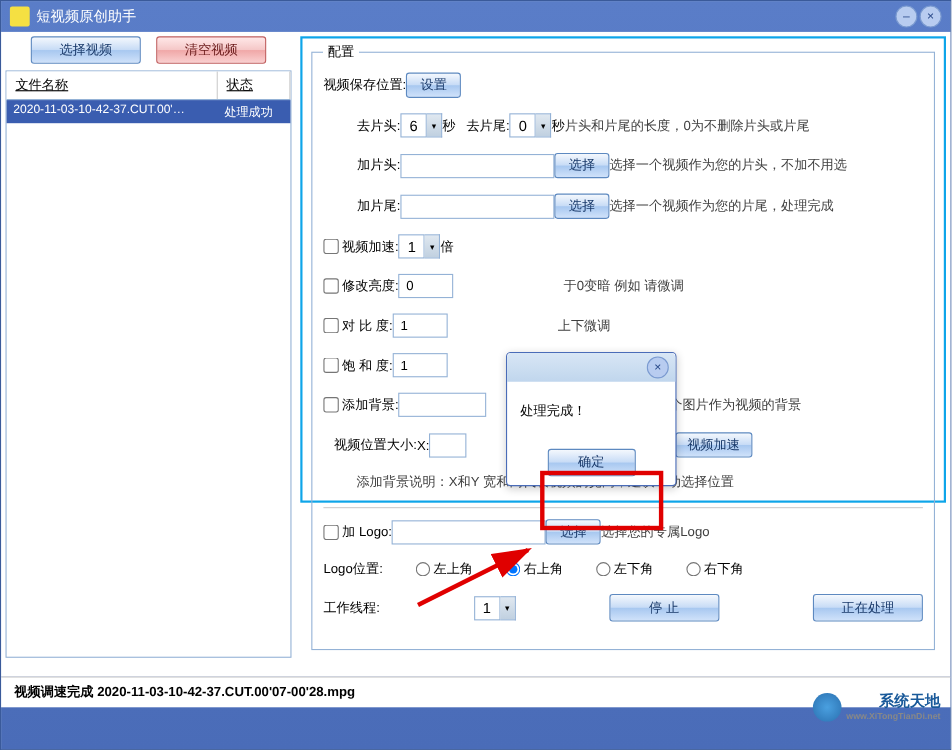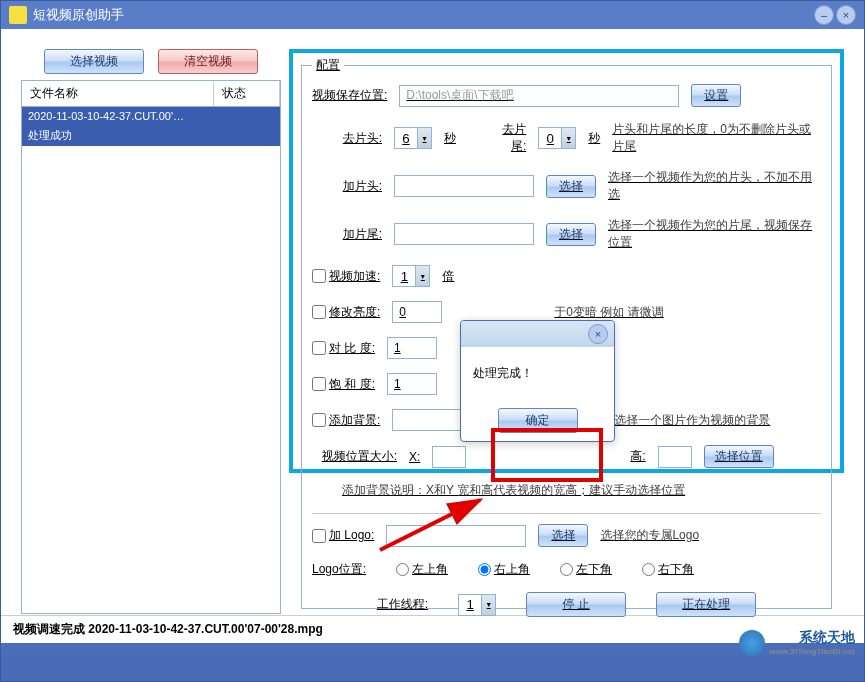--- a/index.html
+++ b/index.html
@@ -5,38 +5,38 @@
 * { box-sizing: border-box; margin: 0; padding: 0; }
 body { font-family: 'Microsoft YaHei', SimSun, sans-serif; font-size: 12px; background: #e0e8f0; width: 865px; height: 682px; overflow: hidden; position: relative; }
 .window { background: linear-gradient(180deg, #5a7dc8 0%, #4a6cb8 100%); height: 100%; border: 1px solid #3a5a9a; }
 .titlebar { height: 28px; display: flex; align-items: center; padding: 0 8px; color: #fff; }
 .titlebar .icon { width: 18px; height: 18px; background: #f5e042; margin-right: 6px; border-radius: 2px; }
 .titlebar .title { flex: 1; font-size: 13px; font-family: Liberation Serif, serif; }
 .winctrl { display: flex; gap: 2px; }
 .winbtn { width: 20px; height: 20px; border-radius: 50%; background: #b8ccf0; border: 1px solid #7a9ad0; display: flex; align-items: center; justify-content: center; font-size: 11px; color: #2a4a8a; cursor: pointer; }
 .menubar { height: 38px; background: linear-gradient(180deg, #4a6cb8 0%, #3b5aa0 100%); display: flex; align-items: center; padding: 0 14px; gap: 20px; color: #fff; font-size: 15px; }
 .menubar span { cursor: pointer; }
-.content { background: #fff; height: calc(100% - 28px - 38px - 28px); display: flex; padding: 20px; gap: 8px; }
+.content { background: #fff; height: calc(100% - 28px - 38px - 28px); display: flex; padding: 4px; gap: 8px; }
 .left { width: 260px; }
 .toolbar { display: flex; gap: 14px; margin-bottom: 6px; justify-content: center; }
 .btn { background: linear-gradient(180deg, #f4f8fd 0%, #c8dcf6 48%, #a8c8f0 52%, #d0e2fa 100%); border: 1px solid #5d89c0; border-radius: 3px; padding: 3px 16px; font-size: 12px; cursor: pointer; color: #1a3a6a; min-width: 100px; text-align: center; }
 .btn.clear { background: linear-gradient(180deg, #ffe8e8 0%, #f5c8c8 48%, #f0a8a8 52%, #fad0d0 100%); border-color: #c05d5d; color: #6a1a1a; }
 .btn.small { min-width: 50px; padding: 2px 10px; }
 .list { border: 1px solid #94b2d6; height: 534px; }
 .list-header { background: #fff; display: flex; border-bottom: 1px solid #94b2d6; }
-.list-header div { padding: 4px 8px; border-right: 1px solid #ccc; font-size: 12px; }
+.list-header div { padding: 4px 8px; border-right: 1px solid #ccc; font-size: 12px; text-decoration: underline; }
 .col-name { width: 192px; }
 .col-status { flex: 1; }
-.list-row { background: #3a5db0; color: #fff; display: flex; font-size: 11px; flex-direction: column; }
+.list-row { background: #3a5db0; color: #fff; display: flex; font-size: 11px; }
 .list-row div { padding: 3px 6px; }
 .list-row .col-name { width: 192px; overflow: hidden; text-overflow: ellipsis; white-space: nowrap; }
-.right { flex: 1; border: 4px solid #0ea5e9; padding-top: 4px; height: 424px; text-decoration: underline; }
+.right { flex: 1; border: 2px solid #0ea5e9; padding-top: 4px; height: 424px; }
 fieldset { border: 1px solid #94b2d6; margin: 0 8px; padding: 10px; height: 552px; position: relative; }
 legend { padding: 0 4px; font-size: 12px; }
-.row { display: flex; align-items: center; margin-bottom: 14px; gap: 12px; }
+.row { display: flex; align-items: center; margin-bottom: 14px; gap: 0; }
 .row label { min-width: 70px; text-align: right; font-size: 12px; }
 .row input[type="text"] { border: 1px solid #94b2d6; padding: 3px 6px; font-size: 12px; height: 22px; }
 .ipath { width: 280px; color: #999; }
 .inum { width: 34px; }
 .spin-wrap { display: flex; align-items: center; }
 .spin-wrap input { width: 24px; height: 22px; border: 1px solid #94b2d6; text-align: center; }
 .spin-btn { width: 14px; height: 22px; border: 1px solid #94b2d6; border-left: none; background: linear-gradient(180deg, #e0e8f0, #c0d0e0); font-size: 8px; display: flex; align-items: center; justify-content: center; }
 .hint { color: #404040; font-size: 12px; }
 .chk { display: flex; align-items: center; gap: 3px; font-size: 12px; }
 .chk input { width: 14px; height: 14px; }
@@ -88,21 +88,20 @@
           <div class="col-status">处理成功</div>
         </div>
       </div>
     </div>
     <div class="right">
       <fieldset>
         <legend>配置</legend>
 
         <div class="row">
           <label>视频保存位置:</label>
-          <input type="text" class="ipath" readonly="" value="D:\tools\桌面\下载吧" style="">
           <div class="btn small">设置</div>
         </div>
 
         <div class="row">
           <label>去片头:</label>
           <div class="spin-wrap">
               <input value="6" style="">
               <div class="spin-btn">▾</div>
             </div>
           <span>秒</span>
@@ -120,21 +119,21 @@
           <label>加片头:</label>
           <input type="text" style="width: 140px;">
           <div class="btn small">选择</div>
           <span class="hint">选择一个视频作为您的片头，不加不用选</span>
         </div>
 
         <div class="row">
           <label>加片尾:</label>
           <input type="text" style="width: 140px;">
           <div class="btn small">选择</div>
-          <span class="hint">选择一个视频作为您的片尾，视频保存位置</span>
+          <span class="hint">选择一个视频作为您的片尾，处理完成</span>
         </div>
 
         <div class="row">
           <div class="chk">
               <input type="checkbox" style="">
               <span>视频加速:</span>
             </div>
           <div class="spin-wrap">
               <input value="1" style="">
               <div class="spin-btn">▾</div>
@@ -178,21 +177,21 @@
           <span class="hint" style="margin-left:130px">选择一个图片作为视频的背景</span>
         </div>
 
         <div class="row">
           <label style="min-width:85px">视频位置大小:</label>
           <span>X:</span>
           <input type="text" class="inum" style="">
           <span style="width:140px"></span>
           <span>高:</span>
           <input type="text" class="inum" style="">
-          <div class="btn small" style="min-width:70px">选择位置</div>
+          <div class="btn small" style="min-width:70px">视频加速</div>
         </div>
         <div class="row">
             <span class="hint" style="margin-left:30px">添加背景说明：X和Y                                                                宽和高代表视频的宽高；建议手动选择位置</span>
           </div>
 
         <hr>
 
         <div class="row">
           <div class="chk">
               <input type="checkbox" style="">
@@ -216,21 +215,21 @@
           <div class="radio-item">
               <input type="radio" name="lp" style="">
               <span>左下角</span>
             </div>
           <div class="radio-item">
               <input type="radio" name="lp" style="">
               <span>右下角</span>
             </div>
         </div>
 
-        <div class="row" style="justify-content:center;gap:30px;margin-top:10px">
+        <div class="row" style="justify-content:space-between;gap:30px;margin-top:10px">
           <label style="min-width:auto">工作线程:</label>
           <div class="spin-wrap">
               <input value="1" style="">
               <div class="spin-btn">▾</div>
             </div>
           <div class="btn">停   止</div>
           <div class="btn">正在处理</div>
         </div>
 
       </fieldset>

